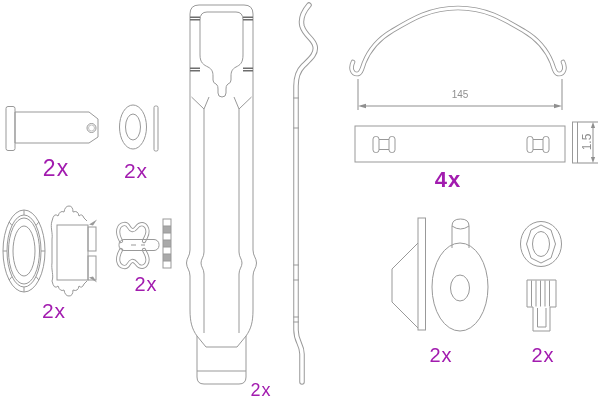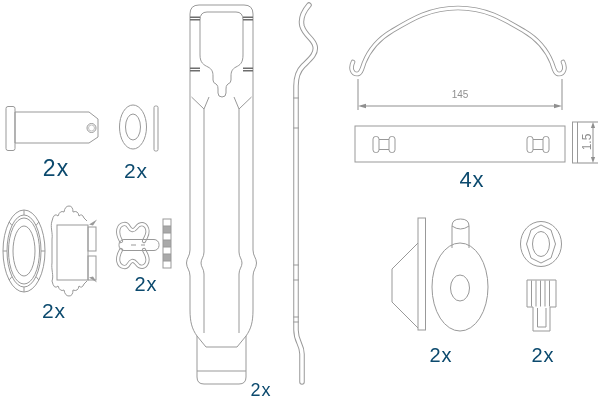--- a/index.html
+++ b/index.html
@@ -2,21 +2,21 @@
 <html><head>
 <meta charset="utf-8">
 <style>
   html,body{margin:0;padding:0;background:#fff;}
   #stage{
     position:relative;width:600px;height:400px;background:#ffffff;overflow:hidden;
     font-family:"Liberation Sans",sans-serif;
   }
   #stage svg{position:absolute;left:0;top:0;}
   .qty{
-    position:absolute;color:#0c4a6e;font-family:"Liberation Sans",sans-serif;
+    position:absolute;color:#a21caf;font-family:"Liberation Sans",sans-serif;
     transform:translate(-50%,-50%);white-space:nowrap;letter-spacing:1px;line-height:1;
     user-select:none;
   }
   .dim{
     position:absolute;color:#8f8f8f;font-family:"Liberation Sans",sans-serif;
     transform:translate(-50%,-50%);white-space:nowrap;line-height:1;user-select:none;
   }
   .dim.rot{transform:translate(-50%,-50%) rotate(-90deg);}
 </style>
 </head>
@@ -189,21 +189,21 @@
 </svg>
 
 <span class="qty" style="left:56px;top:168px;font-size:23px;">2x</span>
 
 <span class="qty" style="left:136px;top:170px;font-size:21px;">2x</span>
 
 <span class="qty" style="left:261px;top:390px;font-size:18px;">2x</span>
 
 <span class="dim" style="left:460px;top:95px;font-size:10px;">145</span>
 
-<span class="qty" style="left:472px;top:180px;font-size:22px;">4x</span>
+<span class="qty" style="left:448px;top:180px;font-size:22px;font-weight:bold;">4x</span>
 
 <span class="dim rot" style="left:587px;top:142px;font-size:12px;">1.5</span>
 
 <span class="qty" style="left:54px;top:310px;font-size:21px;">2x</span>
 
 <span class="qty" style="left:146px;top:284px;font-size:20px;">2x</span>
 
 <span class="qty" style="left:441px;top:355px;font-size:20px;">2x</span>
 
 <span class="qty" style="left:543px;top:355px;font-size:20px;">2x</span>

